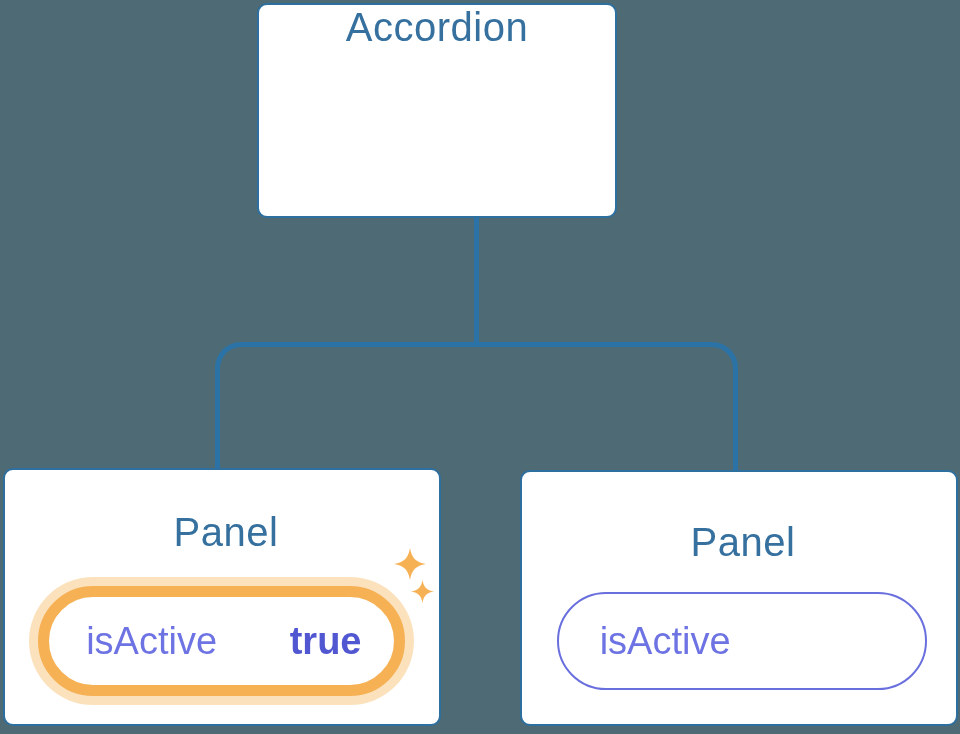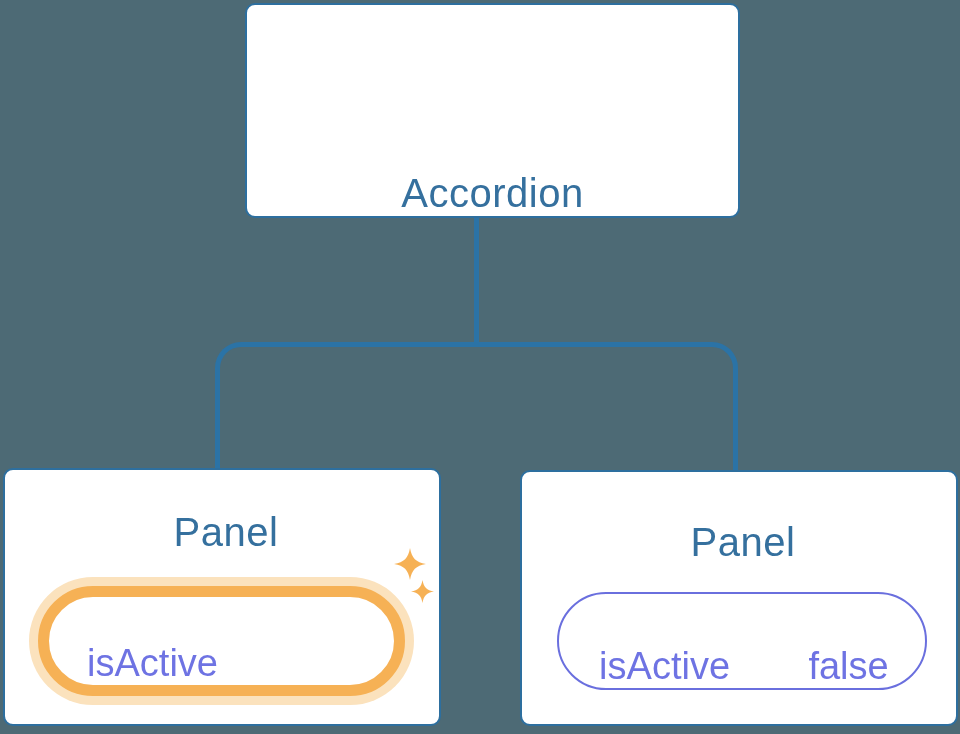--- a/index.html
+++ b/index.html
@@ -20,26 +20,26 @@
   }
   
   .node {
     position: absolute;
     background: var(--box-fill, #ffffff);
     border: 2px solid var(--box-border, #2d6f9f);
     border-radius: 10px;
     box-sizing: border-box;
   }
   .root-node {
-    left: 245px;
+    left: 257px;
     top: 3px;
-    width: 495px;
+    width: 360px;
     height: 215px;
     display: flex;
-    align-items: flex-end;
+    align-items: flex-start;
     justify-content: center;
   }
   .root-label {
     font-size: 40px;
     letter-spacing: 0.5px;
     color: var(--heading-text, #35709e);
   }
   .panel-node {
     width: 438px;
     height: 258px;
@@ -74,21 +74,21 @@
     height: 128px;
     box-sizing: border-box;
     border: 5px solid var(--connector, #2b73a6);
     border-bottom: none;
     border-radius: 26px 26px 0 0;
   }
   
   .pill {
     position: absolute;
     display: flex;
-    align-items: flex-end;
+    align-items: center;
     box-sizing: border-box;
     border-radius: 999px;
     background: var(--box-fill, #ffffff);
   }
   .pill-active {
     left: 33px;
     top: 116px;
     width: 367px;
     height: 110px;
     border: 11px solid var(--pill-border-active, #f6b155);
@@ -139,35 +139,35 @@
 
   <div class="node root-node">
     <span class="root-label">Accordion</span>
   </div>
 
   <div class="node panel-node panel-left">
     <div class="panel-title">Panel</div>
     <div class="pill pill-active">
       <div class="cell key">isActive</div>
       <div class="vdivider-active"></div>
+      <div class="cell val">true</div>
     </div>
     <div class="sparkle sparkle-large">
       <svg viewBox="0 0 24 24" aria-hidden="true">
         <path d="M12 0 C13.3 7.6 16.4 10.7 24 12 C16.4 13.3 13.3 16.4 12 24 C10.7 16.4 7.6 13.3 0 12 C7.6 10.7 10.7 7.6 12 0 Z"></path>
       </svg>
     </div>
     <div class="sparkle sparkle-small">
       <svg viewBox="0 0 24 24" aria-hidden="true">
         <path d="M12 0 C13.3 7.6 16.4 10.7 24 12 C16.4 13.3 13.3 16.4 12 24 C10.7 16.4 7.6 13.3 0 12 C7.6 10.7 10.7 7.6 12 0 Z"></path>
       </svg>
     </div>
   </div>
 
   <div class="node panel-node panel-right">
     <div class="panel-title">Panel</div>
     <div class="pill pill-inactive">
       <div class="cell key">isActive</div>
       <div class="vdivider-inactive"></div>
-      <div class="cell val">false</div>
     </div>
   </div>
 
 </div>
 
 </body></html>

